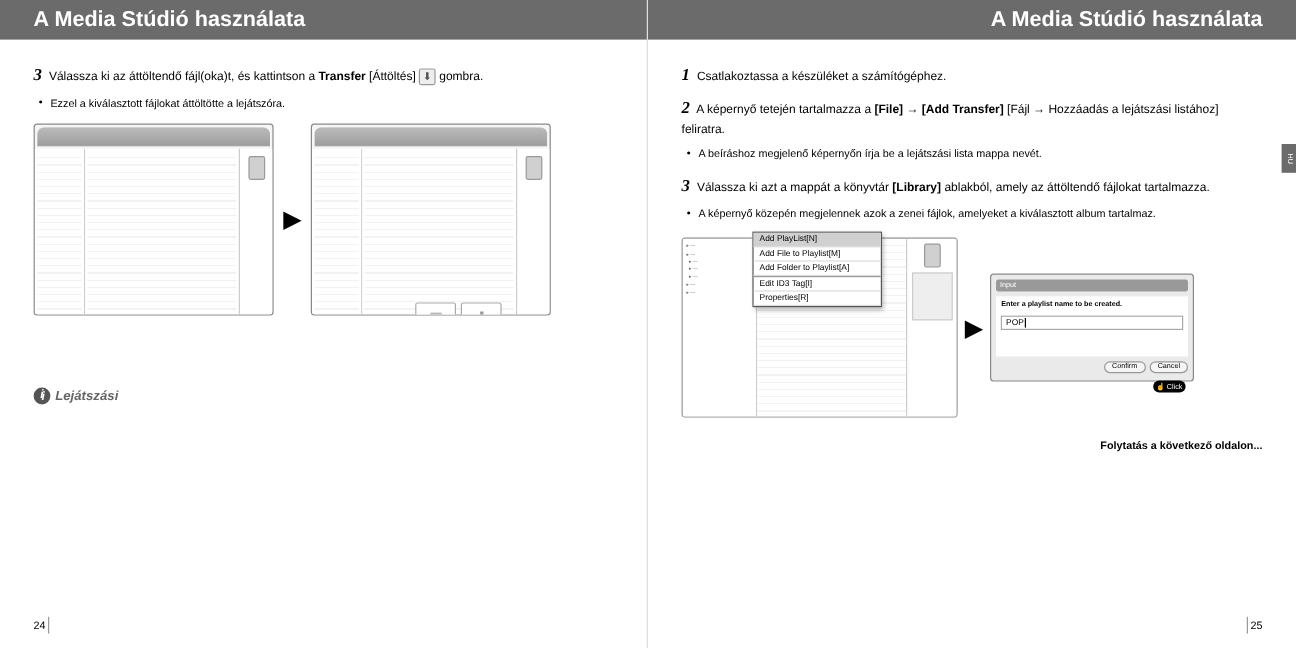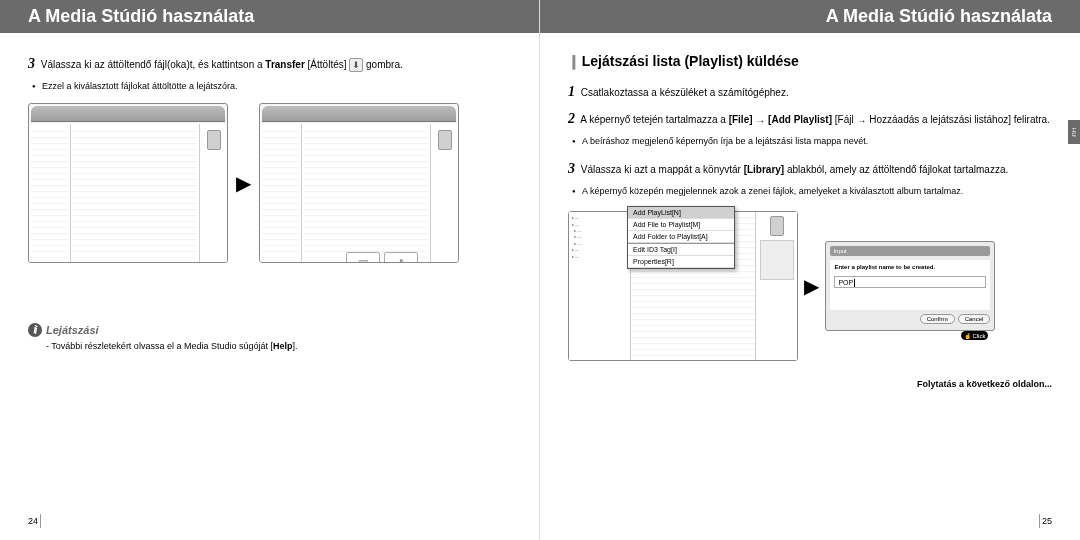--- a/index.html
+++ b/index.html
@@ -116,47 +116,41 @@
           <div class="callout-btn">⬇</div>
         </div>
 
       </div>
     </div>
 
     <div class="note-row">
       <div class="note-icon">i</div>
       <span>Lejátszási</span>
     </div>
-    <div class="note-text">
-      <span>- További részletekért olvassa el a Media Studio súgóját [</span><span class="bold">Help</span><span>].</span>
-    </div>
 
     <div class="page-num left">24</div>
     <div class="vline left"></div>
   </div>
 
   <div class="page page-right">
     <div class="header-bar right">A Media Stúdió használata</div>
     <div class="side-tab">HU</div>
 
-    <div class="section-title">
-      <span class="bar">❙</span><span>Lejátszási lista (Playlist) küldése</span>
-    </div>
 
     <div class="step">
       <span class="step-num">1</span>
       <span>Csatlakoztassa a készüléket a  számítógéphez.</span>
     </div>
 
     <div class="step">
       <span class="step-num">2</span>
       <span>A képernyő tetején tartalmazza a </span>
       <span class="bold">[File]</span>
       <span> → </span>
-      <span class="bold">[Add Playlist]</span>
+      <span class="bold">[Add Transfer]</span>
       <span> [Fájl → Hozzáadás a lejátszási listához] feliratra.</span>
     </div>
     <div class="sub-bullet">A beíráshoz megjelenő képernyőn írja be a lejátszási lista mappa nevét.</div>
 
     <div class="step">
       <span class="step-num">3</span>
       <span>Válassza ki azt a mappát a könyvtár </span>
       <span class="bold">[Library]</span>
       <span> ablakból, amely az áttöltendő fájlokat tartalmazza.</span>
     </div>

